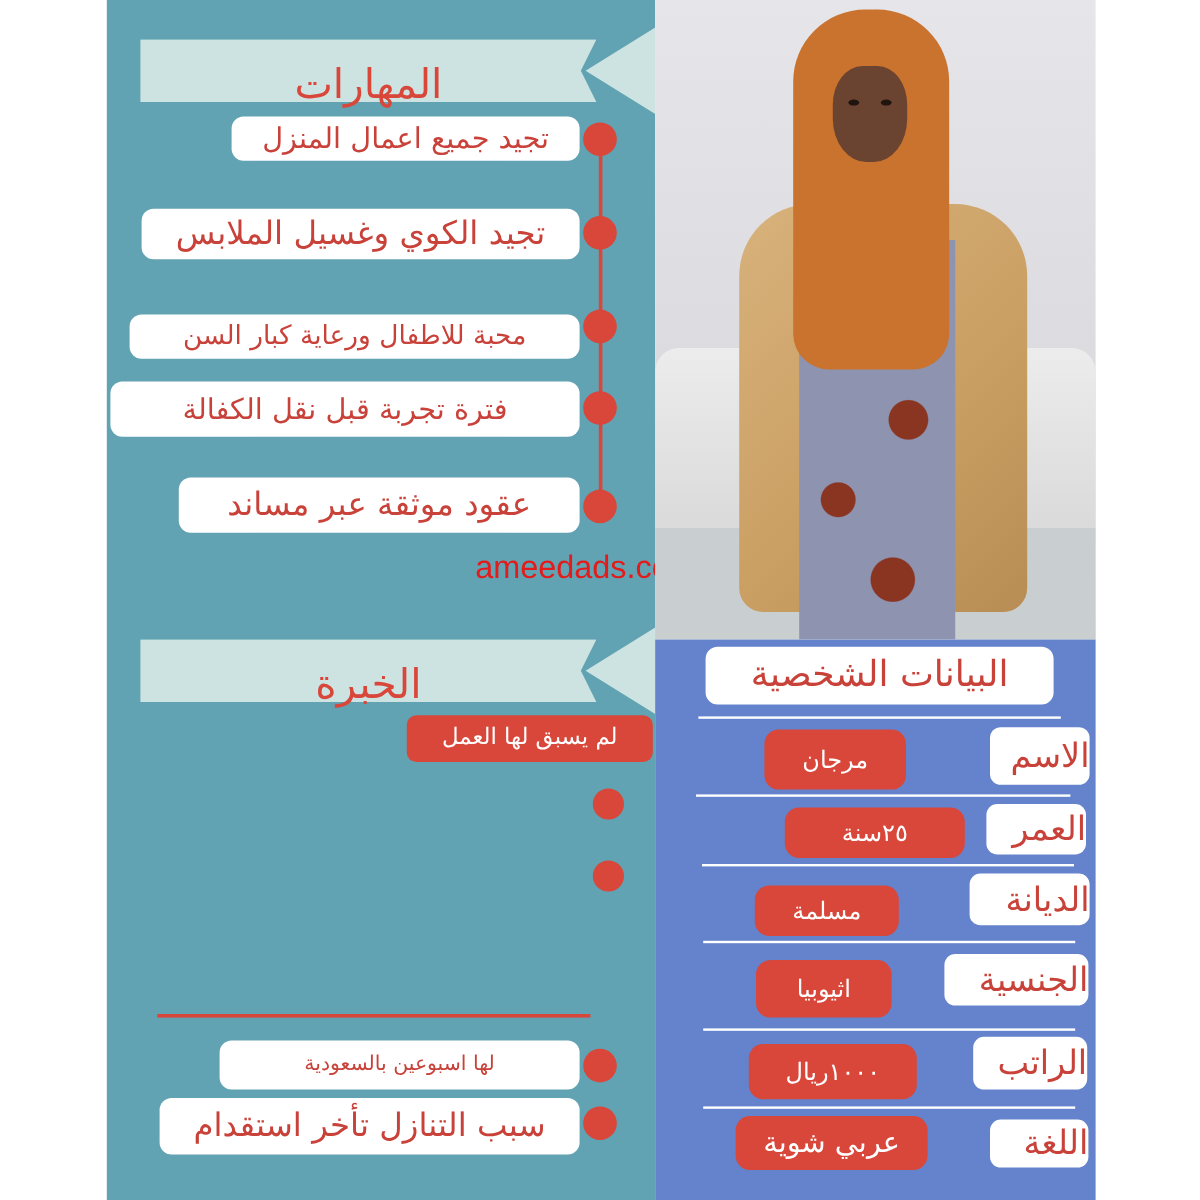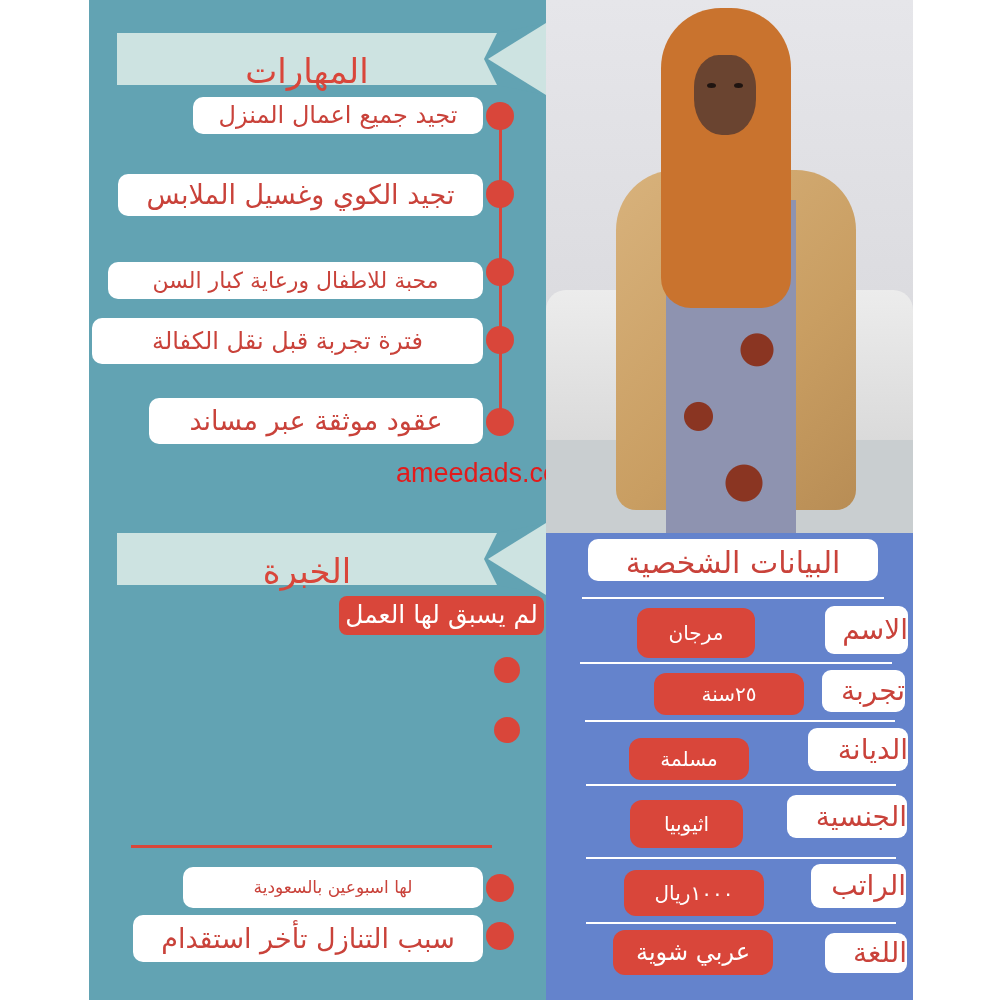--- a/index.html
+++ b/index.html
@@ -14,21 +14,21 @@
   .ribbon { position: absolute; left: 117px; height: 52px; }
   .ribbon .band { position: absolute; left: 0; top: 0; width: 380px; height: 52px; background: #CDE3E1; }
   .ribbon .wedge { position: absolute; top: -10px; left: 367px; width: 62px; height: 72px; }
   .ribbon .title { position: absolute; left: 0; top: 12px; width: 380px; height: 52px; text-align: center; line-height: 52px; font-size: 34px; color: #D9463A; direction: rtl; }
 
   
   .vline { position: absolute; left: 499px; width: 3px; background: #D9463A; }
   .dot { position: absolute; width: 28px; height: 28px; border-radius: 50%; background: #D9463A; }
   .pill { position: absolute; background: #ffffff; border-radius: 10px; color: #C9423A; direction: rtl; text-align: center; white-space: nowrap; }
 
-  .exp-tag { position: absolute; background: #D9463A; color: #fff; border-radius: 8px; direction: rtl; text-align: center; white-space: nowrap; font-size: 25px; }
+  .exp-tag { position: absolute; background: #D9463A; color: #fff; border-radius: 8px; direction: rtl; text-align: center; white-space: nowrap; font-size: 19px; }
 
   .hline { position: absolute; height: 3px; }
 
   .watermark { position: absolute; left: 396px; top: 458px; font-family: "Liberation Sans", sans-serif; font-size: 27px; color: #E31B1B; }
 
   
   .pd-title { position: absolute; background: #fff; border-radius: 10px; color: #C9423A; direction: rtl; text-align: center; font-size: 30px; }
   .pd-sep { position: absolute; height: 2px; background: #ffffff; }
   .pd-label { position: absolute; background: #fff; border-radius: 9px; color: #C9423A; direction: rtl; text-align: right; font-size: 28px; }
   .pd-value { position: absolute; background: #D9463A; border-radius: 12px; color: #fff; direction: rtl; text-align: center; font-size: 20px; }
@@ -109,28 +109,28 @@
   <div class="dress"></div>
   <div class="scarf"></div>
   <div class="face">
     <div class="eye" style="left:13px;top:28px;"></div>
     <div class="eye" style="left:40px;top:28px;"></div>
   </div>
 </div>
 
 <div class="right-panel"></div>
 
-<div class="pd-title" style="left:588px;top:539px;width:290px;height:42px;line-height:48px;">البيانات الشخصية</div>
+<div class="pd-title" style="left:588px;top:539px;width:290px;height:48px;line-height:48px;">البيانات الشخصية</div>
 <div class="pd-sep" style="left:582px;top:597px;width:302px;"></div>
 
 <div class="pd-label" style="left:825px;top:606px;width:83px;height:48px;line-height:48px;">الاسم</div>
 <div class="pd-value" style="left:637px;top:608px;width:118px;height:50px;line-height:50px;">مرجان</div>
 <div class="pd-sep" style="left:580px;top:662px;width:312px;"></div>
 
-<div class="pd-label" style="left:822px;top:670px;width:83px;height:42px;line-height:42px;">تجربة</div>
+<div class="pd-label" style="left:822px;top:670px;width:83px;height:42px;line-height:42px;">العمر</div>
 <div class="pd-value" style="left:630px;top:673px;width:150px;height:42px;line-height:42px;margin-left:24px;">٢٥سنة</div>
 <div class="pd-sep" style="left:585px;top:720px;width:310px;"></div>
 
 <div class="pd-label" style="left:808px;top:728px;width:100px;height:43px;line-height:43px;">الديانة</div>
 <div class="pd-value" style="left:629px;top:738px;width:120px;height:42px;line-height:42px;">مسلمة</div>
 <div class="pd-sep" style="left:586px;top:784px;width:310px;"></div>
 
 <div class="pd-label" style="left:787px;top:795px;width:120px;height:43px;line-height:43px;">الجنسية</div>
 <div class="pd-value" style="left:630px;top:800px;width:113px;height:48px;line-height:48px;">اثيوبيا</div>
 <div class="pd-sep" style="left:586px;top:857px;width:310px;"></div>

